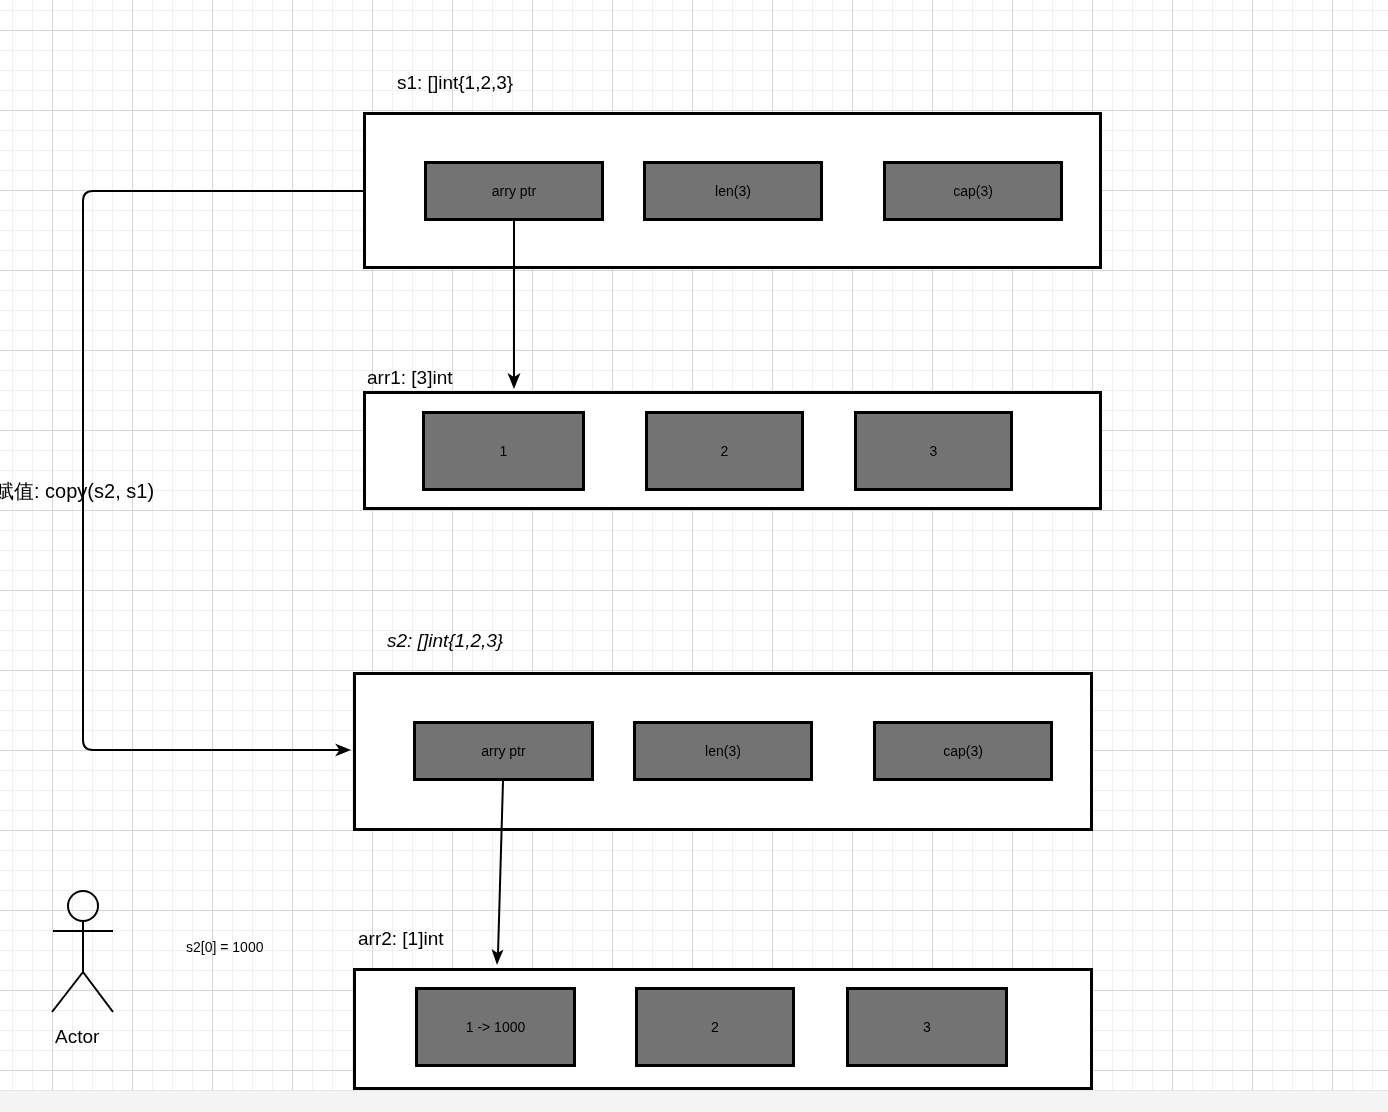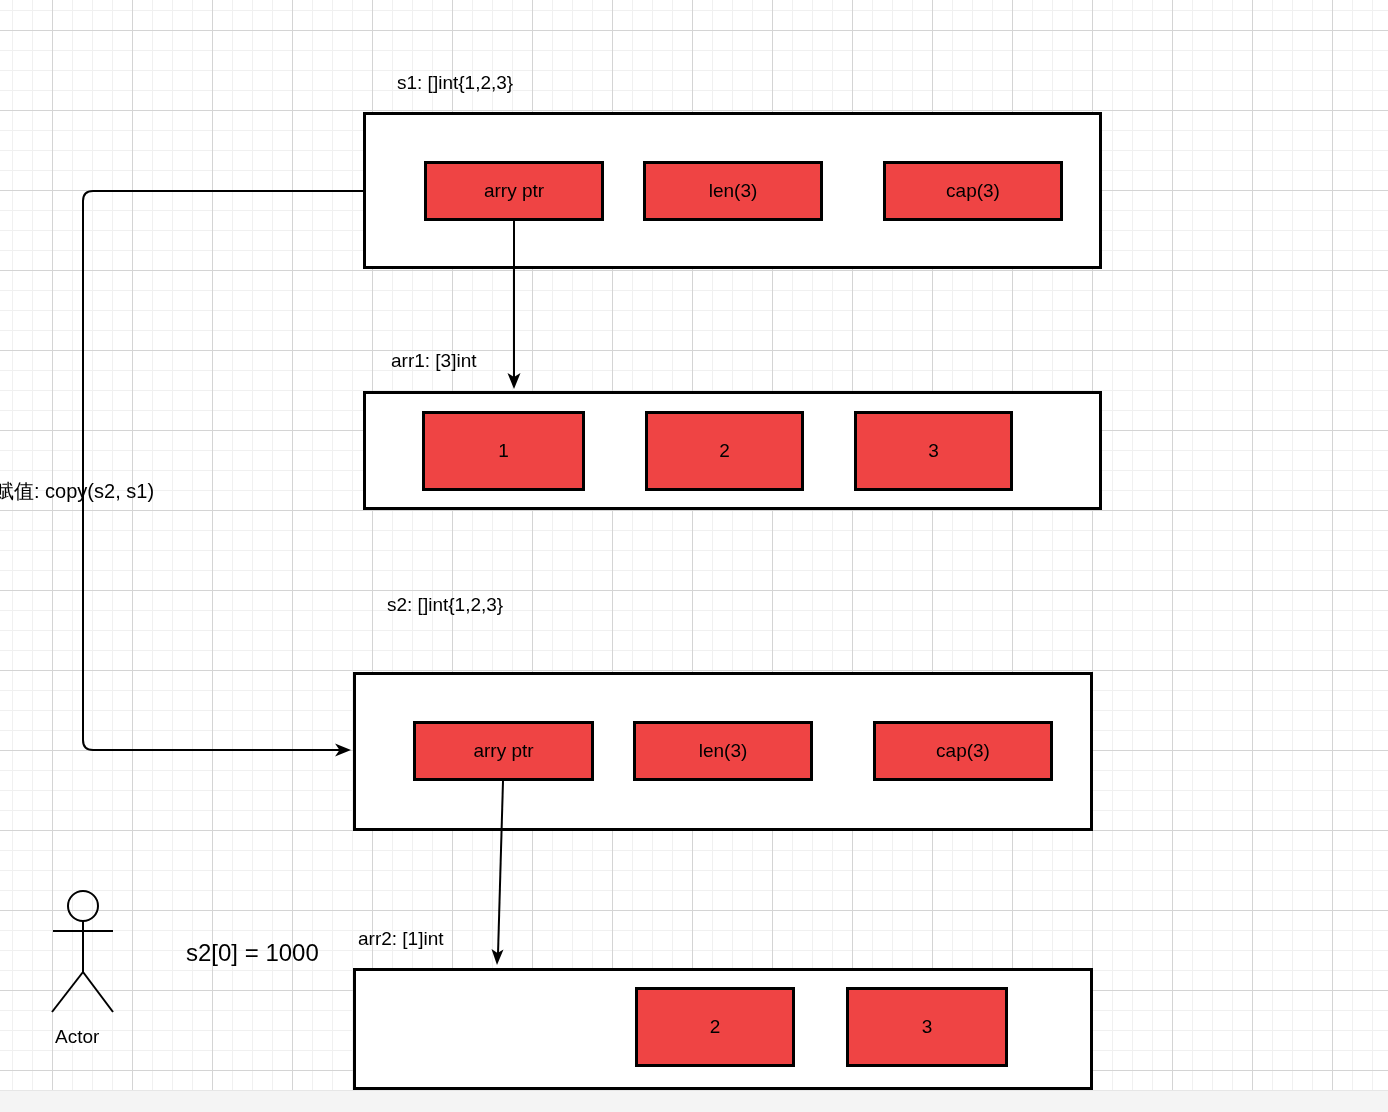--- a/index.html
+++ b/index.html
@@ -35,26 +35,26 @@
   .gbox {
     position: absolute;
     border: 3px solid #000;
     background: #ffffff;
     box-sizing: border-box;
     z-index: 2;
   }
   .cell {
     position: absolute;
     border: 3px solid #000;
-    background: #ef4444;
+    background: #737373;
     box-sizing: border-box;
     display: flex;
     align-items: center;
     justify-content: center;
-    font-size: 19px;
+    font-size: 14px;
     color: #000;
   }
   .float-label {
     position: absolute;
     font-size: 19px;
     color: #000;
     white-space: nowrap;
     z-index: 4;
   }
   .overlay {
@@ -67,29 +67,29 @@
 </style>
 </head>
 <body>
 
 <div class="canvas">
 
   <div class="page-edge"></div>
 
   <div class="float-label" style="left:397px; top:72px;">s1: []int{1,2,3}</div>
 
-  <div class="float-label" style="left:367px; top:350px;margin-left:24px;">arr1: [3]int</div>
+  <div class="float-label" style="left:367px; top:367px;">arr1: [3]int</div>
 
-  <div class="float-label" style="left:387px; top:594px;">s2: []int{1,2,3}</div>
+  <div class="float-label" style="left:387px; top:630px;font-style:italic;">s2: []int{1,2,3}</div>
 
   <div class="float-label" style="left:358px; top:928px;">arr2: [1]int</div>
 
   <div class="float-label" style="left:-6px; top:478px; font-size:20px;">赋值: copy(s2, s1)</div>
 
-  <div class="float-label" style="left:186px; top:939px; font-size:24px;">s2[0] = 1000</div>
+  <div class="float-label" style="left:186px; top:939px; font-size:14px;">s2[0] = 1000</div>
 
   <div class="float-label" style="left:55px; top:1026px; width:60px; text-align:left;">Actor</div>
 
   <div class="gbox" style="left:363px; top:112px; width:739px; height:157px;">
     <div class="cell" style="left:58px; top:46px; width:180px; height:60px;">
       <span>arry ptr</span>
     </div>
     <div class="cell" style="left:277px; top:46px; width:180px; height:60px;">
       <span>len(3)</span>
     </div>
@@ -116,20 +116,23 @@
     </div>
     <div class="cell" style="left:277px; top:46px; width:180px; height:60px;">
       <span>len(3)</span>
     </div>
     <div class="cell" style="left:517px; top:46px; width:180px; height:60px;">
       <span>cap(3)</span>
     </div>
   </div>
 
   <div class="gbox" style="left:353px; top:968px; width:740px; height:122px;">
+    <div class="cell" style="left:59px; top:16px; width:161px; height:80px;">
+      <span>1 -&gt; 1000</span>
+    </div>
     <div class="cell" style="left:279px; top:16px; width:160px; height:80px;">
       <span>2</span>
     </div>
     <div class="cell" style="left:490px; top:16px; width:162px; height:80px;">
       <span>3</span>
     </div>
   </div>
 
   <svg class="overlay" width="1388" height="1112" viewBox="0 0 1388 1112">
 

